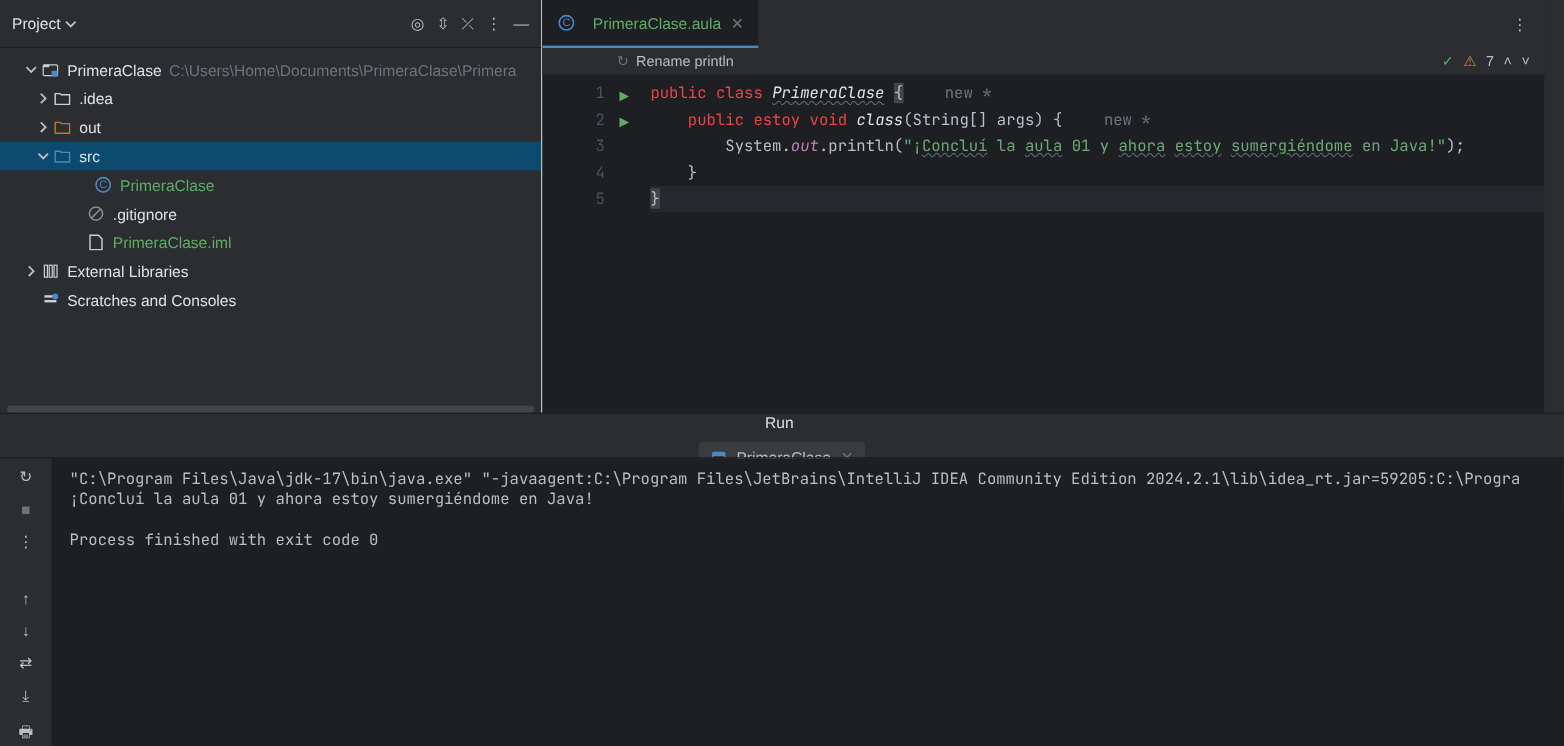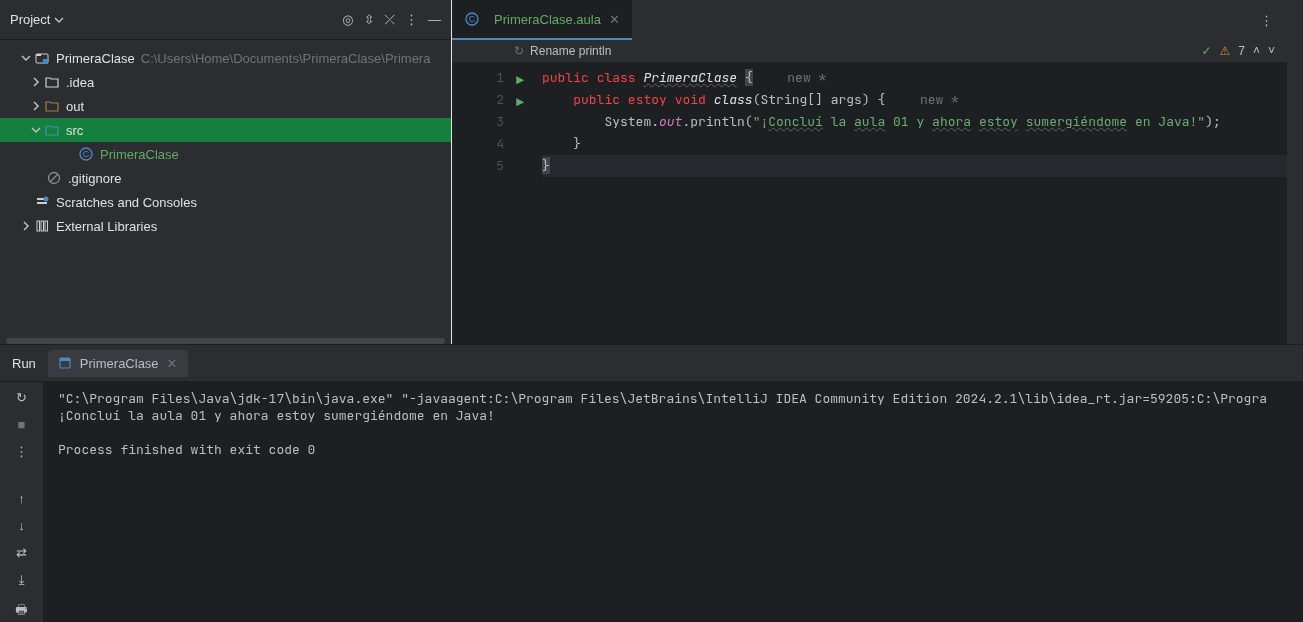--- a/index.html
+++ b/index.html
@@ -6,30 +6,30 @@
 body { font-family:"Segoe UI",Arial,sans-serif; font-size:13px; background:#2b2d30; color:#bcbec4; width:1303px; height:622px; overflow:hidden; }
 .ide { display:flex; flex-direction:column; height:622px; }
 .top { display:flex; height:416px; }
 .sidebar { width:452px; background:#2b2d30; border-right:1px solid #e5e5e5; display:flex; flex-direction:column; }
 .sb-header { display:flex; align-items:center; height:40px; padding:0 10px; border-bottom:1px solid #1e1f22; }
 .sb-title { font-weight:500; color:#dfe1e5; }
 .sb-actions { margin-left:auto; display:flex; gap:10px; color:#bcbec4; }
 .sb-actions span { cursor:pointer; }
 .tree { flex:1; padding:6px 0; overflow:auto; }
 .node { display:flex; align-items:center; height:24px; cursor:pointer; white-space:nowrap; }
-.node.selected { background:#15803d; }
+.node.selected { background:#0c4a6e; }
 .chev { width:16px; display:inline-flex; justify-content:center; color:#bcbec4; }
 .icon { width:16px; height:16px; display:inline-flex; align-items:center; justify-content:center; margin-right:6px; }
 .folder { color:#ced0d6; }
 .folder.orange { color:#b07b3c; }
 .folder.blue { color:#4a88c7; }
 .green-txt { color:#5fad65; }
 .dim { color:#6f737a; }
 .lbl { color:#dfe1e5; }
-.d0{padding-left:18px;} .d1{padding-left:28px;} .d2{padding-left:46px;} .d3{padding-left:78px;}
+.d0{padding-left:18px;} .d1{padding-left:28px;} .d2{padding-left:72px;} .d3{padding-left:78px;}
 .scroll-shadow { height:6px; background:#43454a; margin:0 6px; border-radius:3px; }
 .editor { flex:1; background:#1e1f22; display:flex; flex-direction:column; }
 .tabs { display:flex; align-items:center; height:40px; background:#2b2d30; }
 .tab { display:flex; align-items:center; gap:8px; padding:0 12px; height:100%; border-bottom:2px solid #4a88c7; background:#1e1f22; }
 .tab-close { color:#6f737a; cursor:pointer; }
 .tab-spacer { flex:1; }
 .tab-menu { padding:0 14px; color:#bcbec4; cursor:pointer; }
 .banner { background:#2b2d30; color:#bcbec4; font-size:12px; padding:4px 12px 4px 62px; border-bottom:1px solid #1e1f22; display:flex; align-items:center; position:relative; }
 .checks { position:absolute; right:12px; top:4px; display:flex; align-items:center; gap:8px; }
 .code-area { display:flex; flex:1; font-family:'JetBrains Mono','Consolas',monospace; font-size:13px; }
@@ -42,21 +42,21 @@
 .kw { color:#ef4444; }
 .clsname { color:#dfe1e5; font-style:italic; text-decoration:underline wavy #5c6370; text-decoration-thickness:1px; }
 .method { color:#dfe1e5; font-style:italic; }
 .field { color:#c77dbb; font-style:italic; }
 .str { color:#6aab73; }
 .hint { color:#6f737a; font-style:normal;margin-left:19px; }
 .und { text-decoration:underline wavy #5c6370; text-decoration-thickness:1px; }
 .brace-hl { background:#43454a; }
 .right-rail { width:16px; background:#2b2d30; }
 .bottom { flex:1; background:#2b2d30; border-top:1px solid #1e1f22; display:flex; flex-direction:column; }
-.run-tabs { display:flex; align-items:center; height:36px; padding:0 12px; gap:8px; }
+.run-tabs { display:flex; align-items:center; height:36px; padding:0 12px; gap:8px;flex-direction:column; }
 .run-label { font-weight:500; color:#dfe1e5; margin-right:4px; }
 .run-tab { display:flex; align-items:center; gap:8px; padding:6px 10px; background:#393b40; border-radius:4px 4px 0 0; }
 .run-body { flex:1; display:flex; border-top:1px solid #1e1f22; }
 .run-tools { width:44px; display:flex; flex-direction:column; align-items:center; padding-top:8px; gap:12px; color:#bcbec4; border-right:1px solid #1e1f22; }
 .run-tools span { cursor:pointer; }
 .console-wrap { flex:1; display:flex; flex-direction:column; }
 .console { flex:1; background:#1e1f22; padding:8px 14px; font-family:'JetBrains Mono','Consolas',monospace; font-size:13px; color:#bcbec4; white-space:pre; overflow:hidden; }
 svg { display:block; }
 </style>
 </head>
@@ -145,44 +145,52 @@
         </div>
         <div class="node d2">
           <span class="icon">
               <svg width="14" height="14" viewBox="0 0 14 14">
                 <circle cx="7" cy="7" r="5.5" fill="none" stroke="#8a8d93" stroke-width="1.3"></circle>
                 <line x1="3" y1="11" x2="11" y2="3" stroke="#8a8d93" stroke-width="1.3"></line>
               </svg>
             </span>
           <span class="lbl">.gitignore</span>
         </div>
+        <div class="node d2">
+          <span class="icon">
+              <svg width="12" height="14" viewBox="0 0 12 14">
+                <path d="M1 1h7l3 3v9H1z" fill="none" stroke="#ced0d6" stroke-width="1.2"></path>
+              </svg>
+            </span>
+          <span class="green-txt">PrimeraClase.iml</span>
+        </div>
+        <div class="node d0">
+          <span class="chev">
+              <svg width="10" height="10" viewBox="0 0 10 10">
+                <path d="M3 1l4 4-4 4" stroke="#bcbec4" fill="none" stroke-width="1.5"></path>
+              </svg>
+            </span>
+          <span class="icon">
+              <svg width="14" height="14" viewBox="0 0 14 14">
+                <rect x="2" y="2" width="2.5" height="10" fill="none" stroke="#ced0d6"></rect>
+                <rect x="6" y="2" width="2.5" height="10" fill="none" stroke="#ced0d6"></rect>
+                <rect x="10" y="2" width="2.5" height="10" fill="none" stroke="#ced0d6"></rect>
+              </svg>
+            </span>
+          <span class="lbl">External Libraries</span>
+        </div>
         <div class="node d0" style="padding-left:34px">
           <span class="icon">
               <svg width="14" height="14" viewBox="0 0 14 14">
                 <rect x="2" y="3" width="10" height="2" fill="#ced0d6"></rect>
                 <rect x="2" y="7" width="10" height="2" fill="#ced0d6"></rect>
                 <circle cx="11" cy="4" r="2.5" fill="#4a88c7"></circle>
               </svg>
             </span>
           <span class="lbl">Scratches and Consoles</span>
-        </div>
-        <div class="node d0">
-          <span class="chev">
-              <svg width="10" height="10" viewBox="0 0 10 10">
-                <path d="M3 1l4 4-4 4" stroke="#bcbec4" fill="none" stroke-width="1.5"></path>
-              </svg>
-            </span>
-          <span class="icon">
-              <svg width="14" height="14" viewBox="0 0 14 14">
-                <rect x="2" y="2" width="2.5" height="10" fill="none" stroke="#ced0d6"></rect>
-                <rect x="6" y="2" width="2.5" height="10" fill="none" stroke="#ced0d6"></rect>
-                <rect x="10" y="2" width="2.5" height="10" fill="none" stroke="#ced0d6"></rect>
-              </svg>
-            </span>
-          <span class="lbl">External Libraries</span>
         </div>
       </div>
       <div class="scroll-shadow"></div>
     </div>
 
     <div class="editor">
       <div class="tabs">
         <div class="tab">
           <span class="icon">
               <svg width="14" height="14" viewBox="0 0 14 14">

